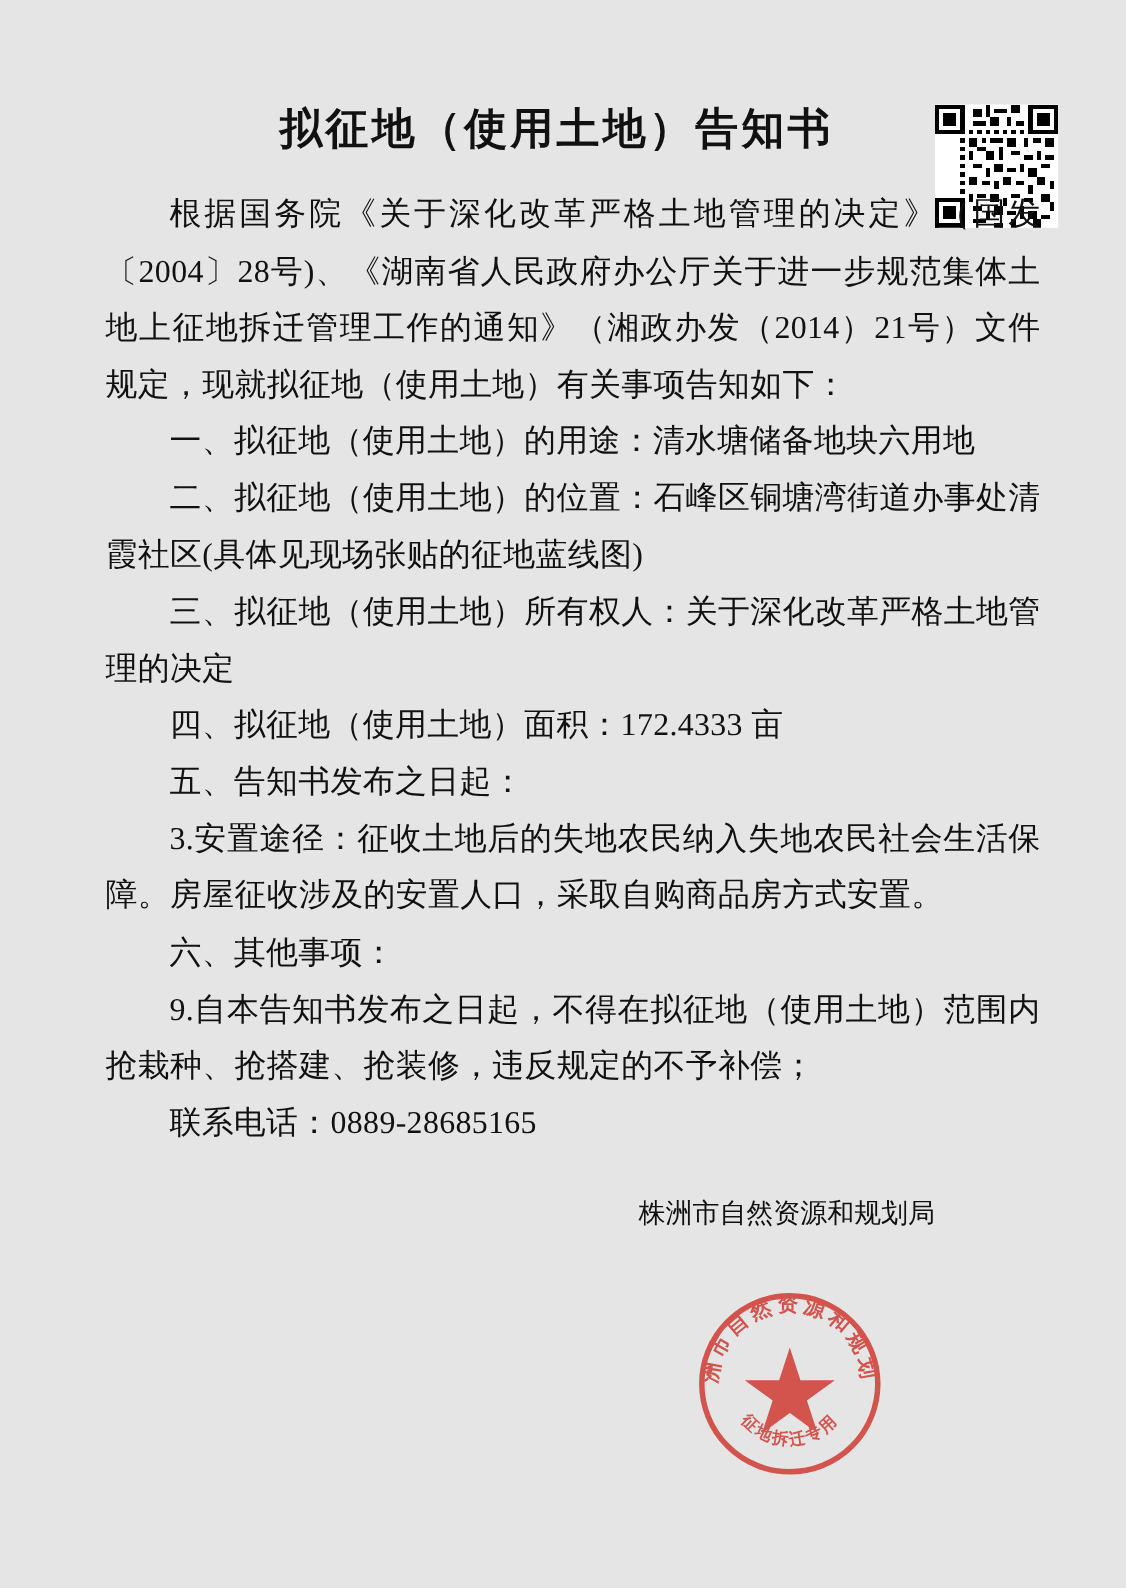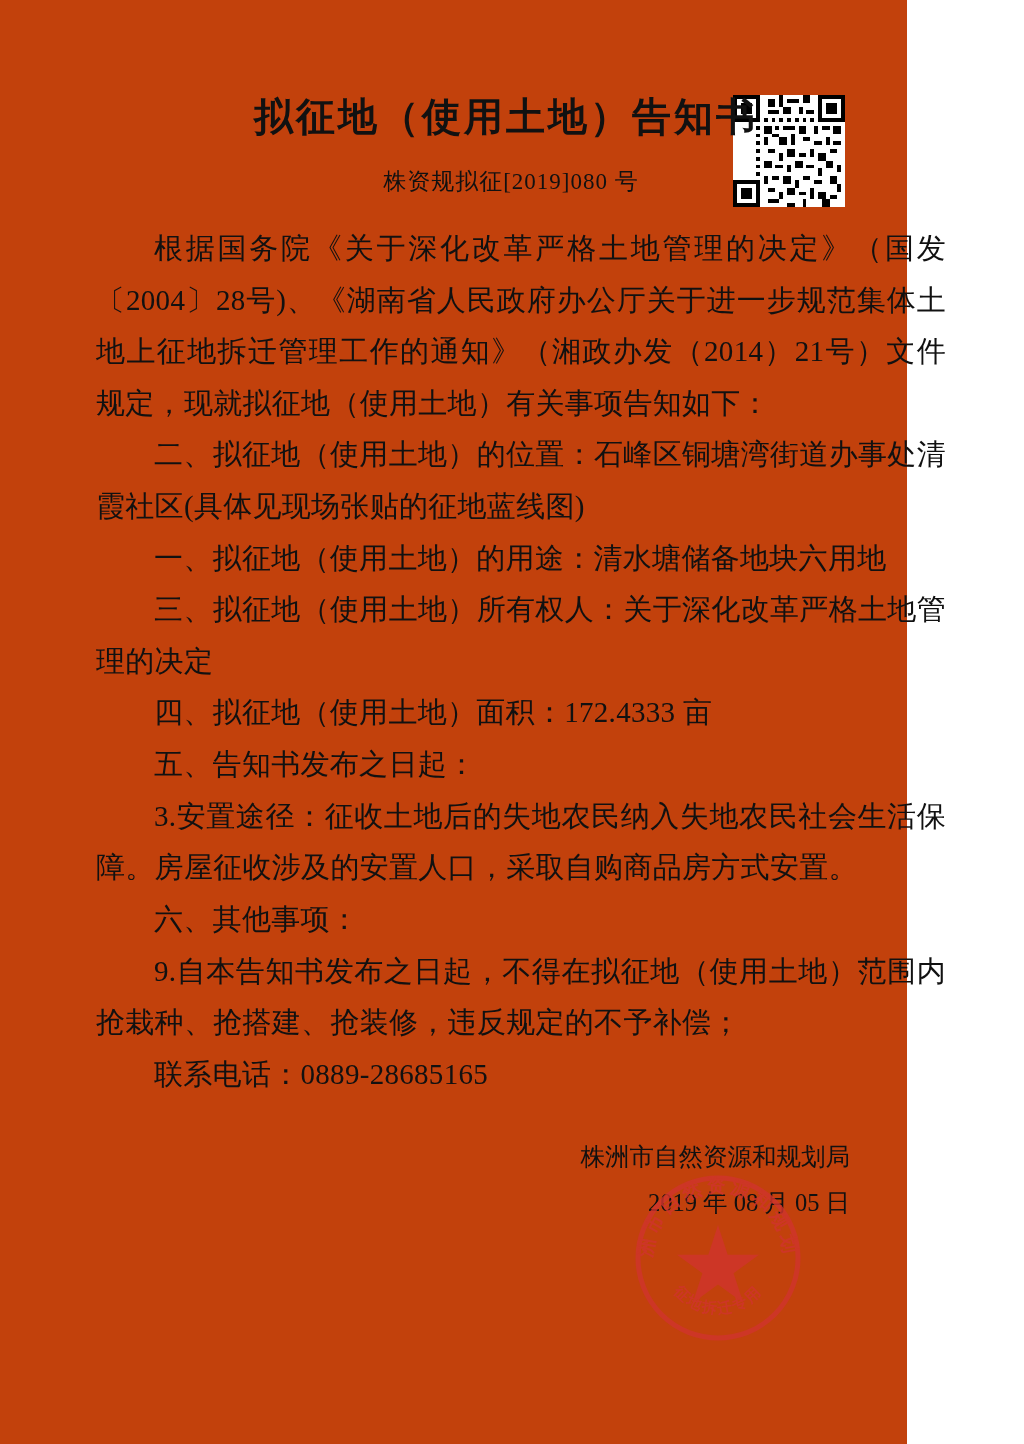--- a/index.html
+++ b/index.html
@@ -11,23 +11,23 @@
     width: 1024px;
     height: 1444px;
     position: relative;
     font-family: "Liberation Serif", "DejaVu Serif", serif;
     color: #111;
     overflow: hidden;
   }
   .page {
     position: absolute;
     left: 0; top: 0;
-    width: 907px;
+    width: 1024px;
     height: 1444px;
-    background: #c2410c;
+    background: #e5e5e5;
   }
   .content {
     position: absolute;
     left: 96px;
     top: 90px;
     width: 850px;
   }
   
   .qr {
     position: absolute;
@@ -192,38 +192,36 @@
           <rect x="23" y="27" width="2" height="2"></rect>
         <rect x="27" y="23" width="1" height="2"></rect>
       </g>
     </svg>
   </div>
 
   <div class="content">
 
     <h1 class="doc-title">拟征地（使用土地）告知书</h1>
 
-    <div class="doc-number">株资规拟征[2019]080 号</div>
 
     <div class="body-text">
       <p class="para">根据国务院《关于深化改革严格土地管理的决定》（国发〔2004〕28号)、《湖南省人民政府办公厅关于进一步规范集体土地上征地拆迁管理工作的通知》（湘政办发（2014）21号）文件规定，现就拟征地（使用土地）有关事项告知如下：</p>
+      <p class="para">一、拟征地（使用土地）的用途：清水塘储备地块六用地</p>
       <p class="para">二、拟征地（使用土地）的位置：石峰区铜塘湾街道办事处清霞社区(具体见现场张贴的征地蓝线图)</p>
-      <p class="para">一、拟征地（使用土地）的用途：清水塘储备地块六用地</p>
       <p class="para">三、拟征地（使用土地）所有权人：关于深化改革严格土地管理的决定</p>
       <p class="para">四、拟征地（使用土地）面积：172.4333 亩</p>
       <p class="para">五、告知书发布之日起：</p>
       <p class="para">3.安置途径：征收土地后的失地农民纳入失地农民社会生活保障。房屋征收涉及的安置人口，采取自购商品房方式安置。</p>
       <p class="para">六、其他事项：</p>
       <p class="para">9.自本告知书发布之日起，不得在拟征地（使用土地）范围内抢栽种、抢搭建、抢装修，违反规定的不予补偿；</p>
       <p class="para contact">联系电话：0889-28685165</p>
     </div>
 
     <div class="sign-block">
       <span class="sign-line">株洲市自然资源和规划局</span>
-      <span class="sign-line">2019 年 08 月 05 日</span>
     </div>
 
   </div>
 
   <div class="seal">
     <svg width="180" height="180" viewBox="0 0 180 180">
       <defs>
         <path id="sealArcTop" d="M 24,90 A 66,66 0 0 1 156,90"></path>
         <path id="sealArcBot" d="M 38,110 A 56,56 0 0 0 142,110"></path>
       </defs>

